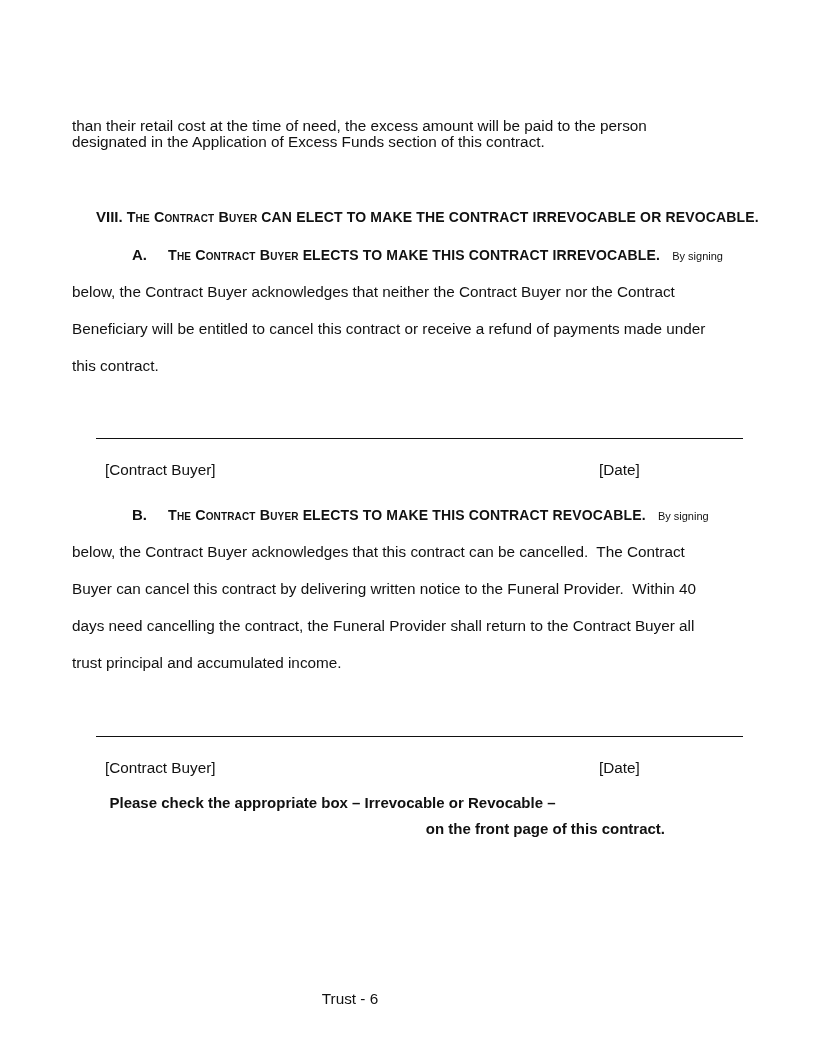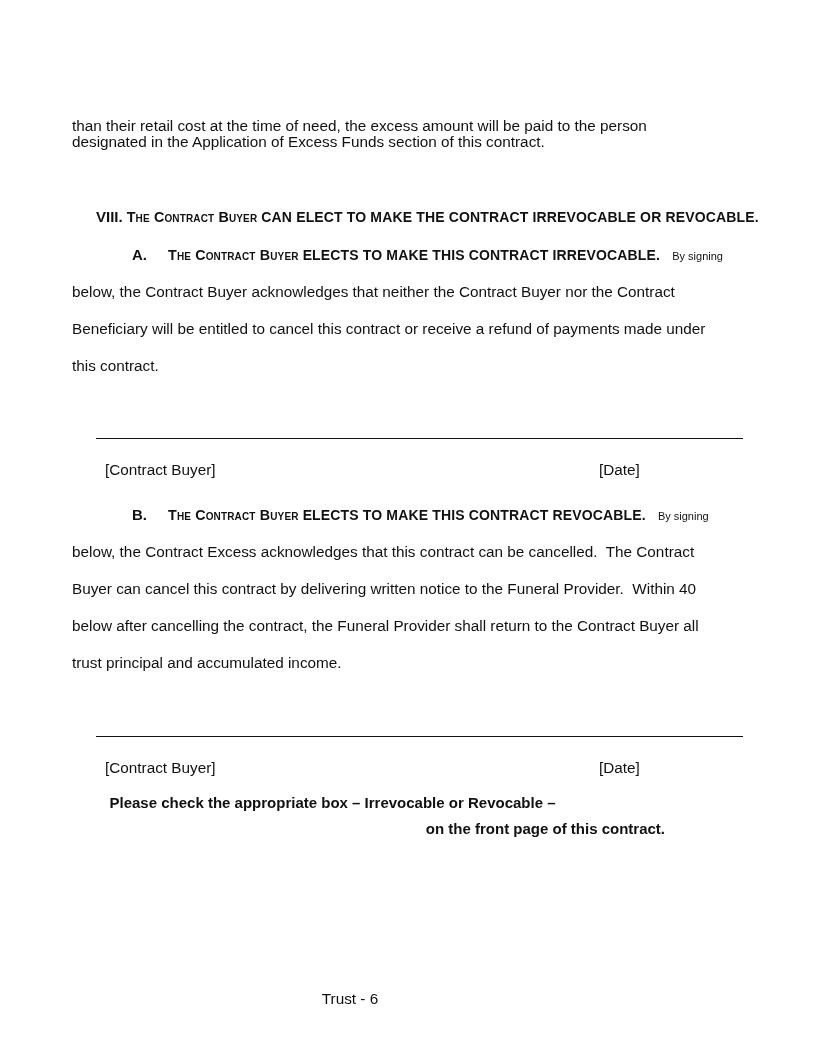--- a/index.html
+++ b/index.html
@@ -61,23 +61,23 @@
   <div class="sigline" style="top:438px;"></div>
   <div class="siglabel" style="left:105px; top:441px;">[Contract Buyer]</div>
   <div class="siglabel" style="left:599px; top:441px;">[Date]</div>
 
   <div class="heading" style="left:132px; top:506px;">
     <span class="sub-letter">B.</span><span class="sc">The Contract Buyer</span>
     <span class="sc"><span class="lc">elects to make this contract revocable.</span></span>&nbsp;&nbsp;
     <span class="normal">By signing</span>
   </div>
 
-  <div class="line" style="top:543px; white-space:pre;">below, the Contract Excess acknowledges that this contract can be cancelled.  The Contract</div>
+  <div class="line" style="top:543px; white-space:pre;">below, the Contract Buyer acknowledges that this contract can be cancelled.  The Contract</div>
   <div class="line" style="top:580px; white-space:pre;">Buyer can cancel this contract by delivering written notice to the Funeral Provider.  Within 40</div>
-  <div class="line" style="top:617px;">below after cancelling the contract, the Funeral Provider shall return to the Contract Buyer all</div>
+  <div class="line" style="top:617px;">days need cancelling the contract, the Funeral Provider shall return to the Contract Buyer all</div>
   <div class="line" style="top:654px;">trust principal and accumulated income.</div>
 
   <div class="sigline" style="top:736px;"></div>
   <div class="siglabel" style="left:105px; top:739px;">[Contract Buyer]</div>
   <div class="siglabel" style="left:599px; top:739px;">[Date]</div>
 
   <div class="note" style="top:794px;">Please check the appropriate box – Irrevocable or Revocable –</div>
   <div class="note" style="top:820px;text-align:right;">on the front page of this contract.</div>
 
   <div class="footer" style="top:990px;">Trust - 6</div>

